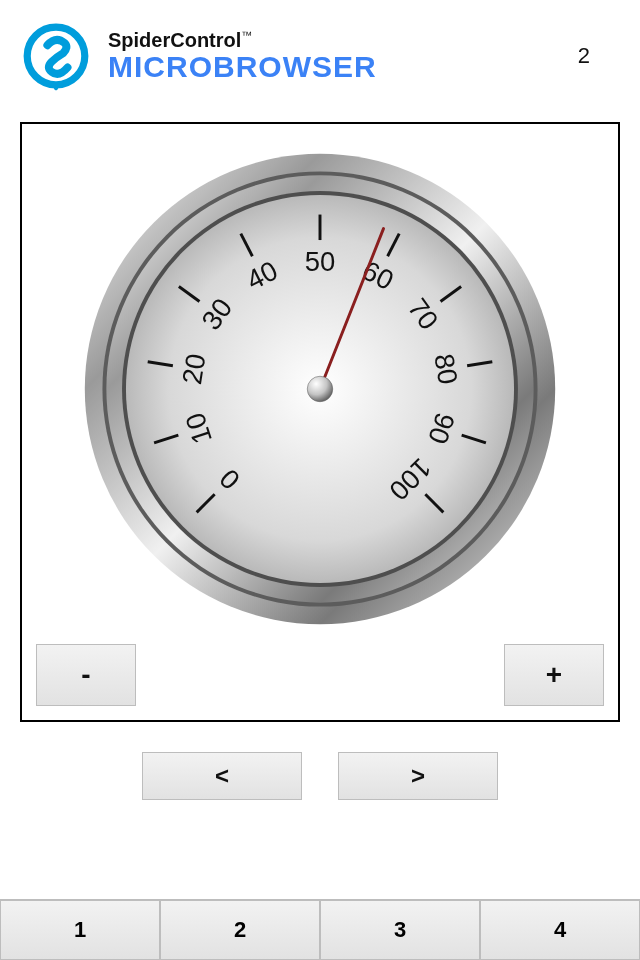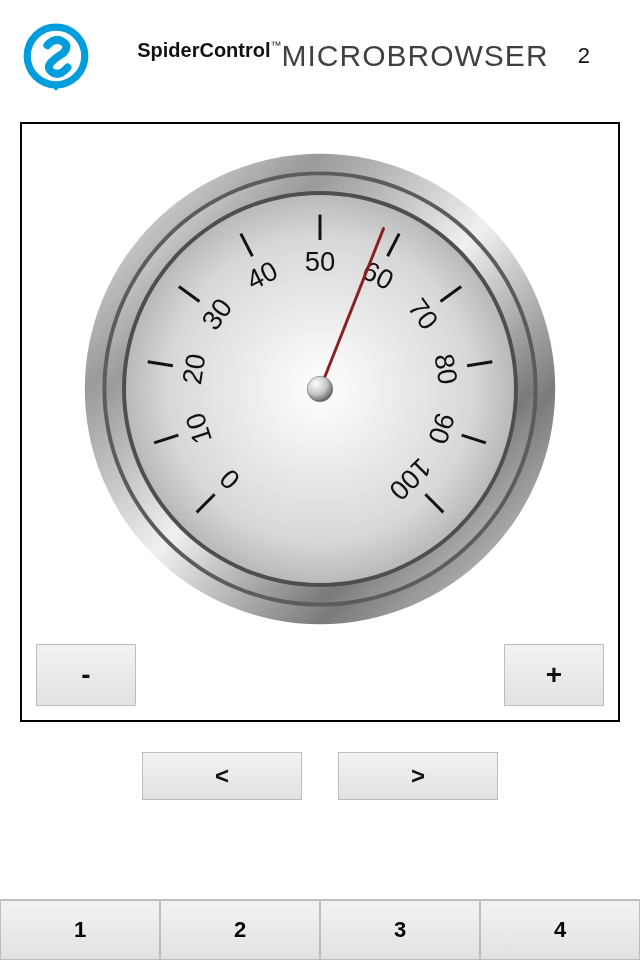--- a/index.html
+++ b/index.html
@@ -19,39 +19,39 @@
     }
     .logo-icon {
       width: 72px;
       height: 72px;
       margin-right: 16px;
       flex-shrink: 0;
     }
     .brand {
       flex: 1;
       display: flex;
-      flex-direction: row;
+      flex-direction: column;
       justify-content: center;
       line-height: 1.05;
     }
     .brand-top {
       font-size: 20px;
       font-weight: bold;
       color: #111;
     }
     .brand-tm {
       font-size: 11px;
       vertical-align: super;
       font-weight: normal;
     }
     .brand-bottom {
       font-size: 30px;
-      font-weight: 400;
+      font-weight: 700;
       letter-spacing: 1px;
-      color: #404040;
+      color: #3b82f6;
     }
     .page-number {
       font-size: 22px;
       color: #111;
       padding-right: 20px;
     }
     .panel {
       margin: 20px;
       border: 2px solid #000;
       background: #fff;

